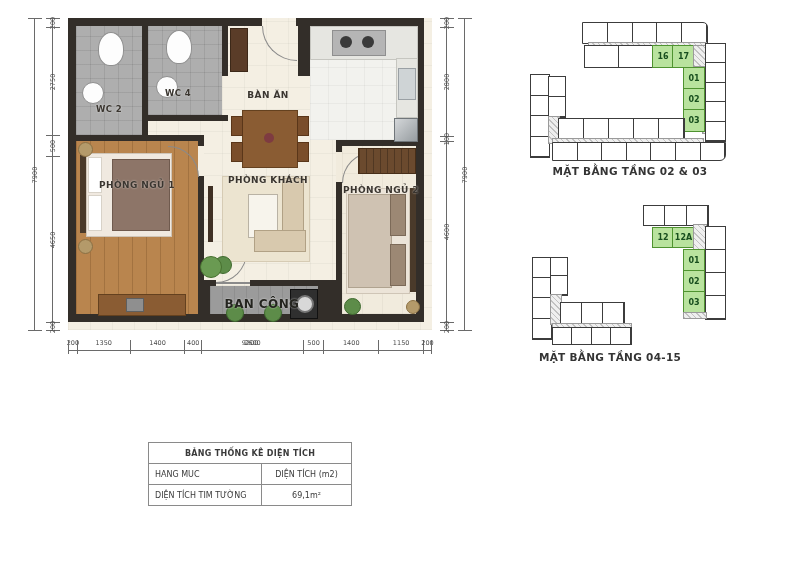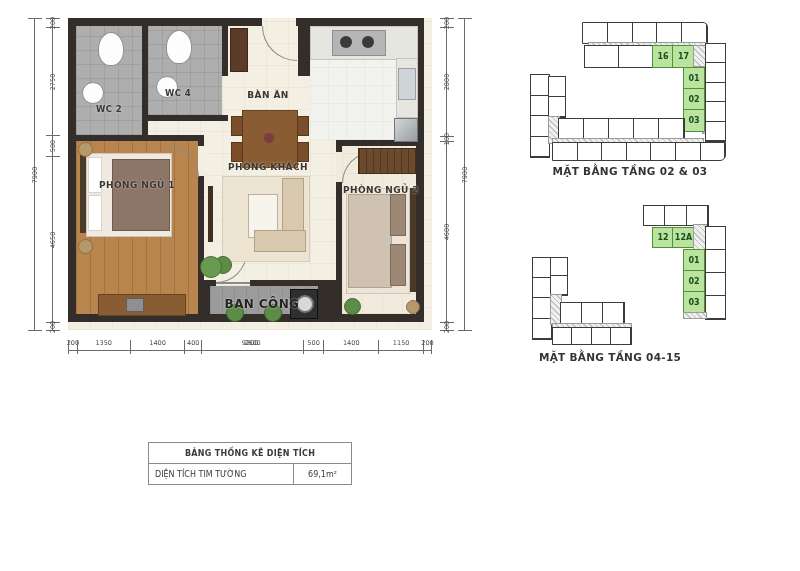--- a/index.html
+++ b/index.html
@@ -133,21 +133,21 @@
     <div class="abs" style="left:222px;top:271px;width:26px;height:28px;background:#2f2f2f;border:1px solid #111;"></div>
     <div class="abs" style="left:228px;top:277px;width:14px;height:14px;border-radius:50%;background:#d8d8d8;border:2px solid #777;"></div>
     <div class="abs" style="left:158px;top:286px;width:16px;height:16px;border-radius:50%;background:#5d8c49;border:1px solid #3f6a2f;"></div>
     <div class="abs" style="left:196px;top:286px;width:16px;height:16px;border-radius:50%;background:#5d8c49;border:1px solid #3f6a2f;"></div>
     <div class="abs" style="left:132px;top:238px;width:20px;height:20px;border-radius:50%;background:#6a9a52;border:1px solid #47702f;"></div>
 
     <div class="abs room-label" style="left:41px;top:91px;font-size:8.5px;">WC 2</div>
     <div class="abs room-label" style="left:110px;top:75px;font-size:8.5px;">WC 4</div>
     <div class="abs room-label" style="left:200px;top:77px;">BÀN ĂN</div>
     <div class="abs room-label" style="left:69px;top:167px;">PHÒNG NGỦ 1</div>
-    <div class="abs room-label" style="left:200px;top:149px;text-align:right;">PHÒNG KHÁCH</div>
+    <div class="abs room-label" style="left:200px;top:162px;text-align:right;">PHÒNG KHÁCH</div>
     <div class="abs room-label" style="left:313px;top:172px;">PHÒNG NGỦ 2</div>
     <div class="abs room-label" style="left:194px;top:286px;font-size:12px;color:#24241f;">BAN CÔNG</div>
   </div>
 
   <div class="abs dim-col" style="left:28px;top:18px;width:14px;height:312px;">
     <div class="dim-line-v"></div>
     <div class="seg" style="flex:1;">
         <span class="dim-num-v">7900</span>
       </div>
   </div>
@@ -275,19 +275,23 @@
     <div class="abs cells-h" style="left:552px;top:327px;width:78px;height:16px;--w:19.5px;"></div>
     <div class="abs caption" style="left:610px;top:351px;">MẶT BẰNG TẦNG 04-15</div>
   </div>
 
   <table id="area-table" class="abs" style="left:148px;top:442px;">
     <tbody>
         <tr>
       <td class="t-title" colspan="2">BẢNG THỐNG KÊ DIỆN TÍCH</td>
     </tr>
     <tr>
+      <td class="t-left" style="width:100px;">HANG MUC</td>
+      <td class="t-right">DIỆN TÍCH (m2)</td>
+    </tr>
+    <tr>
       <td class="t-left">DIỆN TÍCH TIM TƯỜNG</td>
       <td class="t-right">69,1m²</td>
     </tr>
   </tbody>
     </table>
 
 </div>
 
 </body></html>

